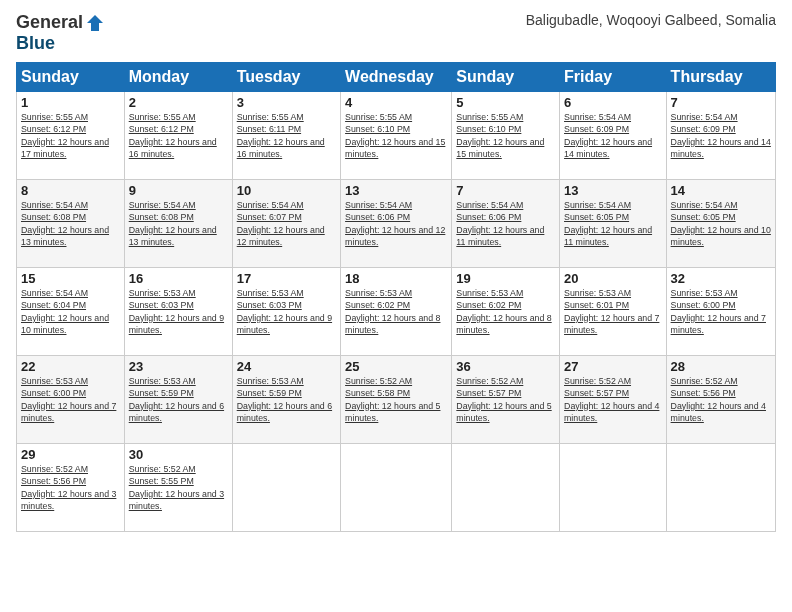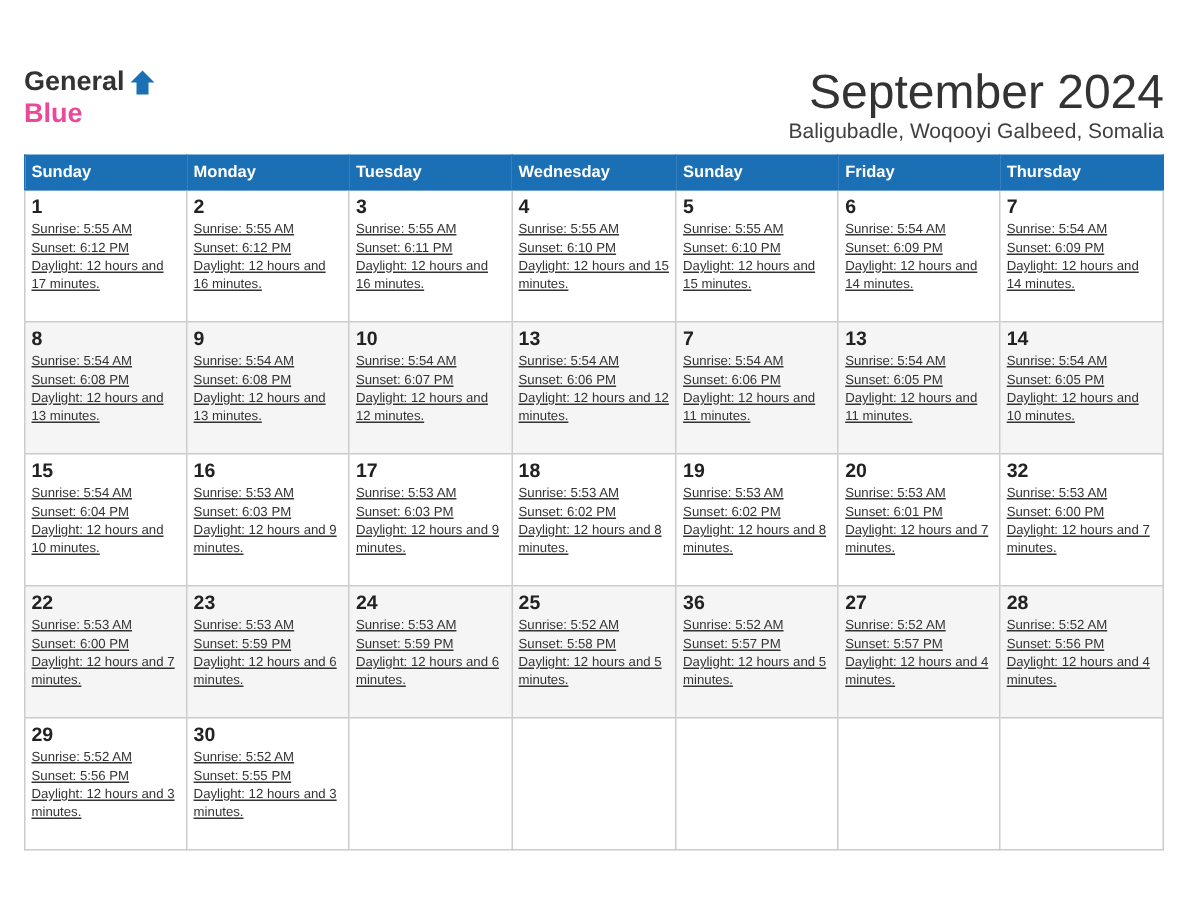--- a/index.html
+++ b/index.html
@@ -6,21 +6,20 @@
     body {
       font-family: Arial, sans-serif;
       background: #fff;
       width: 792px;
       height: 612px;
       overflow: hidden;
     }
     .page {
       width: 792px;
       padding: 12px 16px;
-      margin-top: 32px;
     }
     .header {
       display: flex;
       align-items: flex-start;
       justify-content: space-between;
       margin-bottom: 8px;
     }
     .logo {
       display: flex;
       flex-direction: column;
@@ -32,21 +31,21 @@
       gap: 0;
     }
     .logo-general {
       font-size: 18px;
       font-weight: bold;
       color: #333;
     }
     .logo-blue {
       font-size: 18px;
       font-weight: bold;
-      color: #ec4899;
+      color: #0c4a6e;
     }
     .logo-icon {
       width: 20px;
       height: 20px;
       margin-left: 2px;
     }
     .title-block {
       text-align: right;
     }
     .month-title {
@@ -61,21 +60,21 @@
     }
     .calendar {
       width: 100%;
       border-collapse: collapse;
       font-size: 9.5px;
     }
     .calendar thead tr th {
       background: #1a6fb5;
       color: #fff;
       padding: 5px 4px;
-      font-size: 11px;
+      font-size: 16px;
       font-weight: bold;
       text-align: left;
       border: 1px solid #1a6fb5;
     }
     .calendar tbody tr td {
       vertical-align: top;
       border: 1px solid #ccc;
       padding: 3px 4px;
       width: 113px;
       height: 88px;
@@ -112,21 +111,20 @@
     <div class="logo">
       <div class="logo-text">
         <span class="logo-general">General</span>
         <svg class="logo-icon" viewBox="0 0 20 20">
           <polygon points="10,2 18,10 14,10 14,18 6,18 6,10 2,10" fill="#1a6fb5"></polygon>
         </svg>
       </div>
       <span class="logo-blue">Blue</span>
     </div>
     <div class="title-block">
-      <div class="month-title">September 2024</div>
       <div class="subtitle">Baligubadle, Woqooyi Galbeed, Somalia</div>
     </div>
   </div>
 
   <table class="calendar">
     <thead>
       <tr>
         <th>Sunday</th>
         <th>Monday</th>
         <th>Tuesday</th>

